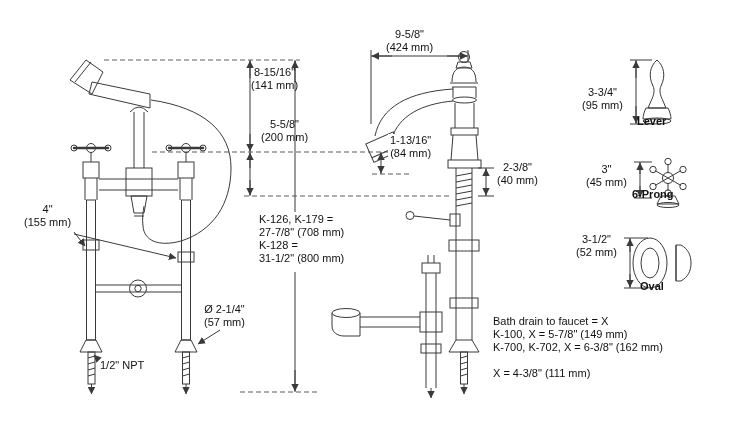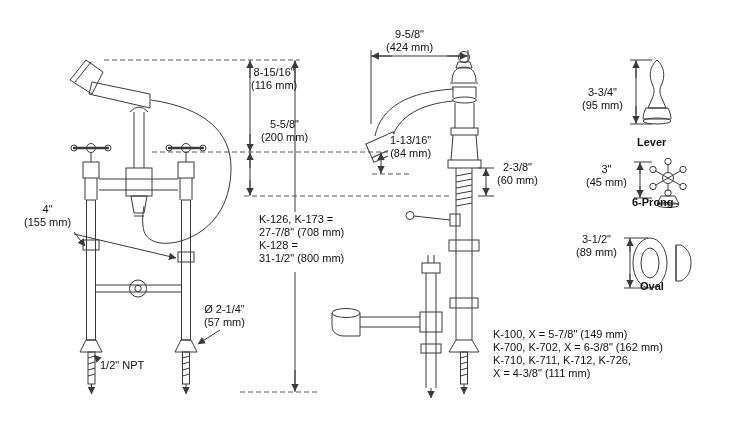--- a/index.html
+++ b/index.html
@@ -223,83 +223,83 @@
       <line class="ln" x1="624" y1="238" x2="648" y2="238"></line>
       <line class="ln" x1="624" y1="288" x2="648" y2="288"></line>
       <line class="ln" x1="630" y1="238" x2="630" y2="288"></line>
       <line class="ln" x1="630" y1="252" x2="630" y2="239" marker-end="url(#arr)"></line>
       <line class="ln" x1="630" y1="274" x2="630" y2="287" marker-end="url(#arr)"></line>
     </g>
   </svg>
 
   <div class="lbl" style="left:251px;top:66px">
     <span>8-15/16"</span><br>
-    <span>(116 mm)</span>
+    <span>(141 mm)</span>
   </div>
 
   <div class="lbl" style="left:386px;top:28px">
     <span>9-5/8"</span><br>
     <span>(424 mm)</span>
   </div>
 
   <div class="lbl" style="left:261px;top:118px">
     <span>5-5/8"</span><br>
     <span>(200 mm)</span>
   </div>
 
   <div class="lbl bg" style="left:388px;top:134px">
     <span>1-13/16"</span><br>
     <span>(84 mm)</span>
   </div>
 
   <div class="lbl" style="left:497px;top:161px">
     <span>2-3/8"</span><br>
-    <span>(60 mm)</span>
+    <span>(40 mm)</span>
   </div>
 
   <div class="lbl" style="left:24px;top:203px">
     <span>4"</span><br>
     <span>(155 mm)</span>
   </div>
 
   <div class="lbl bg left" style="left:257px;top:213px">
-    <span>K-126, K-173 =</span><br>
+    <span>K-126, K-179 =</span><br>
     <span>27-7/8" (708 mm)</span><br>
     <span>K-128 =</span><br>
     <span>31-1/2" (800 mm)</span>
   </div>
 
   <div class="lbl" style="left:204px;top:303px">
     <span>Ø 2-1/4"</span><br>
     <span>(57 mm)</span>
   </div>
 
   <div class="lbl left" style="left:100px;top:359px">
     <span>1/2" NPT</span>
   </div>
 
   <div class="lbl left" style="left:493px;top:315px">
-    <br>
+    <span>Bath drain to faucet = X</span><br>
     <span>K-100, X = 5-7/8" (149 mm)</span><br>
     <span>K-700, K-702, X = 6-3/8" (162 mm)</span><br>
-    <span>K-710, K-711, K-712, K-726,</span><br>
+    <br>
     <span>X = 4-3/8" (111 mm)</span>
   </div>
 
   <div class="lbl" style="left:582px;top:86px">
     <span>3-3/4"</span><br>
     <span>(95 mm)</span>
   </div>
-  <div class="lbl bold" style="left:637px;top:136px">Lever</div>
+  <div class="lbl bold" style="left:637px;top:115px">Lever</div>
 
   <div class="lbl" style="left:586px;top:163px">
     <span>3"</span><br>
     <span>(45 mm)</span>
   </div>
-  <div class="lbl bold" style="left:632px;top:196px">6-Prong</div>
+  <div class="lbl bold" style="left:632px;top:188px">6-Prong</div>
 
   <div class="lbl" style="left:576px;top:233px">
     <span>3-1/2"</span><br>
-    <span>(89 mm)</span>
+    <span>(52 mm)</span>
   </div>
   <div class="lbl bold" style="left:640px;top:280px">Oval</div>
 
 </div>
 
 </body></html>

